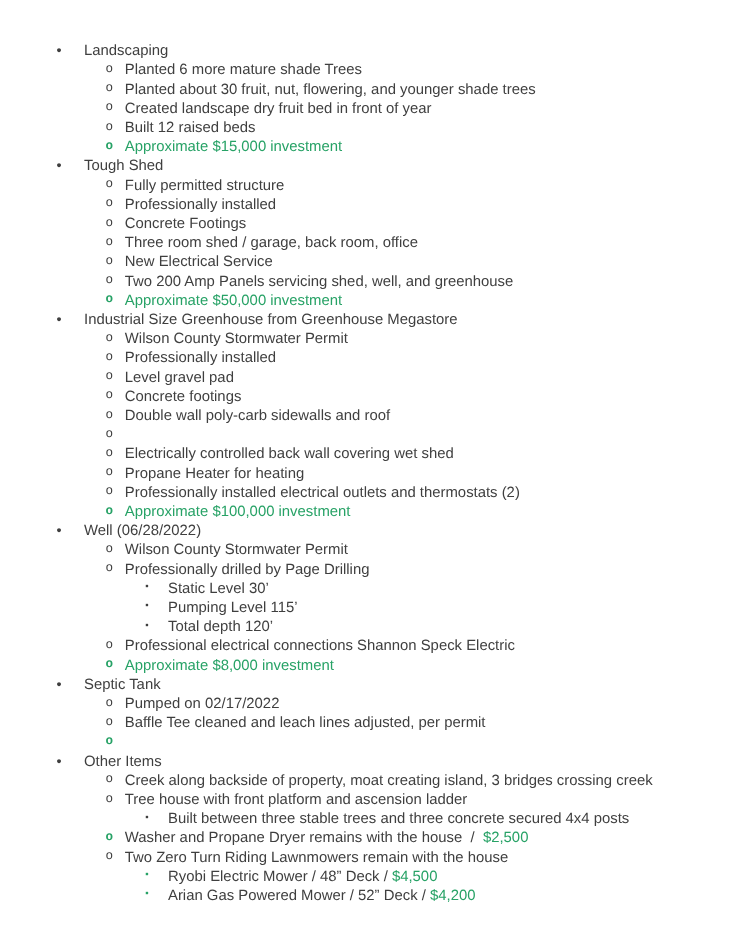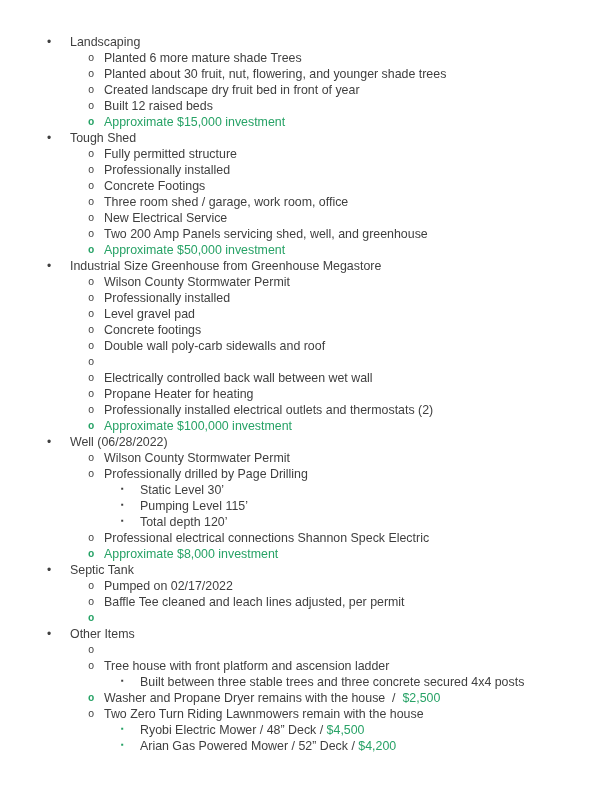--- a/index.html
+++ b/index.html
@@ -53,49 +53,49 @@
       <div class="line l1"><span class="bullet">•</span><span class="seg">Landscaping</span></div>
       <div class="line l2"><span class="bullet">o</span><span class="seg">Planted 6 more mature shade Trees</span></div>
       <div class="line l2"><span class="bullet">o</span><span class="seg">Planted about 30 fruit, nut, flowering, and younger shade trees</span></div>
       <div class="line l2"><span class="bullet">o</span><span class="seg">Created landscape dry fruit bed in front of year</span></div>
       <div class="line l2"><span class="bullet">o</span><span class="seg">Built 12 raised beds</span></div>
       <div class="line l2 green-bullet"><span class="bullet">o</span><span class="seg green">Approximate $15,000 investment</span></div>
       <div class="line l1"><span class="bullet">•</span><span class="seg">Tough Shed</span></div>
       <div class="line l2"><span class="bullet">o</span><span class="seg">Fully permitted structure</span></div>
       <div class="line l2"><span class="bullet">o</span><span class="seg">Professionally installed</span></div>
       <div class="line l2"><span class="bullet">o</span><span class="seg">Concrete Footings</span></div>
-      <div class="line l2"><span class="bullet">o</span><span class="seg">Three room shed / garage, work room, office</span></div>
+      <div class="line l2"><span class="bullet">o</span><span class="seg">Three room shed / garage, back room, office</span></div>
       <div class="line l2"><span class="bullet">o</span><span class="seg">New Electrical Service</span></div>
       <div class="line l2"><span class="bullet">o</span><span class="seg">Two 200 Amp Panels servicing shed, well, and greenhouse</span></div>
       <div class="line l2 green-bullet"><span class="bullet">o</span><span class="seg green">Approximate $50,000 investment</span></div>
       <div class="line l1"><span class="bullet">•</span><span class="seg">Industrial Size Greenhouse from Greenhouse Megastore</span></div>
       <div class="line l2"><span class="bullet">o</span><span class="seg">Wilson County Stormwater Permit</span></div>
       <div class="line l2"><span class="bullet">o</span><span class="seg">Professionally installed</span></div>
       <div class="line l2"><span class="bullet">o</span><span class="seg">Level gravel pad</span></div>
       <div class="line l2"><span class="bullet">o</span><span class="seg">Concrete footings</span></div>
       <div class="line l2"><span class="bullet">o</span><span class="seg">Double wall poly-carb sidewalls and roof</span></div>
       <div class="line l2"><span class="bullet">o</span></div>
-      <div class="line l2"><span class="bullet">o</span><span class="seg">Electrically controlled back wall between wet wall</span></div>
+      <div class="line l2"><span class="bullet">o</span><span class="seg">Electrically controlled back wall covering wet shed</span></div>
       <div class="line l2"><span class="bullet">o</span><span class="seg">Propane Heater for heating</span></div>
       <div class="line l2"><span class="bullet">o</span><span class="seg">Professionally installed electrical outlets and thermostats (2)</span></div>
       <div class="line l2 green-bullet"><span class="bullet">o</span><span class="seg green">Approximate $100,000 investment</span></div>
       <div class="line l1"><span class="bullet">•</span><span class="seg">Well (06/28/2022)</span></div>
       <div class="line l2"><span class="bullet">o</span><span class="seg">Wilson County Stormwater Permit</span></div>
       <div class="line l2"><span class="bullet">o</span><span class="seg">Professionally drilled by Page Drilling</span></div>
       <div class="line l3"><span class="bullet">▪</span><span class="seg">Static Level 30’</span></div>
       <div class="line l3"><span class="bullet">▪</span><span class="seg">Pumping Level 115’</span></div>
       <div class="line l3"><span class="bullet">▪</span><span class="seg">Total depth 120’</span></div>
       <div class="line l2"><span class="bullet">o</span><span class="seg">Professional electrical connections Shannon Speck Electric</span></div>
       <div class="line l2 green-bullet"><span class="bullet">o</span><span class="seg green">Approximate $8,000 investment</span></div>
       <div class="line l1"><span class="bullet">•</span><span class="seg">Septic Tank</span></div>
       <div class="line l2"><span class="bullet">o</span><span class="seg">Pumped on 02/17/2022</span></div>
       <div class="line l2"><span class="bullet">o</span><span class="seg">Baffle Tee cleaned and leach lines adjusted, per permit</span></div>
       <div class="line l2 green-bullet"><span class="bullet">o</span></div>
       <div class="line l1"><span class="bullet">•</span><span class="seg">Other Items</span></div>
-      <div class="line l2"><span class="bullet">o</span></div>
+      <div class="line l2"><span class="bullet">o</span><span class="seg">Creek along backside of property, moat creating island, 3 bridges crossing creek</span></div>
       <div class="line l2"><span class="bullet">o</span><span class="seg">Tree house with front platform and ascension ladder</span></div>
       <div class="line l3"><span class="bullet">▪</span><span class="seg">Built between three stable trees and three concrete secured 4x4 posts</span></div>
       <div class="line l2 green-bullet"><span class="bullet">o</span><span class="seg">Washer and Propane Dryer remains with the house  /  </span><span class="seg green">$2,500</span></div>
       <div class="line l2"><span class="bullet">o</span><span class="seg">Two Zero Turn Riding Lawnmowers remain with the house</span></div>
       <div class="line l3 green-bullet"><span class="bullet">▪</span><span class="seg">Ryobi Electric Mower / 48” Deck / </span><span class="seg green">$4,500</span></div>
       <div class="line l3 green-bullet"><span class="bullet">▪</span><span class="seg">Arian Gas Powered Mower / 52” Deck / </span><span class="seg green">$4,200</span></div>
     </div>
 </div>
 
 </body></html>

